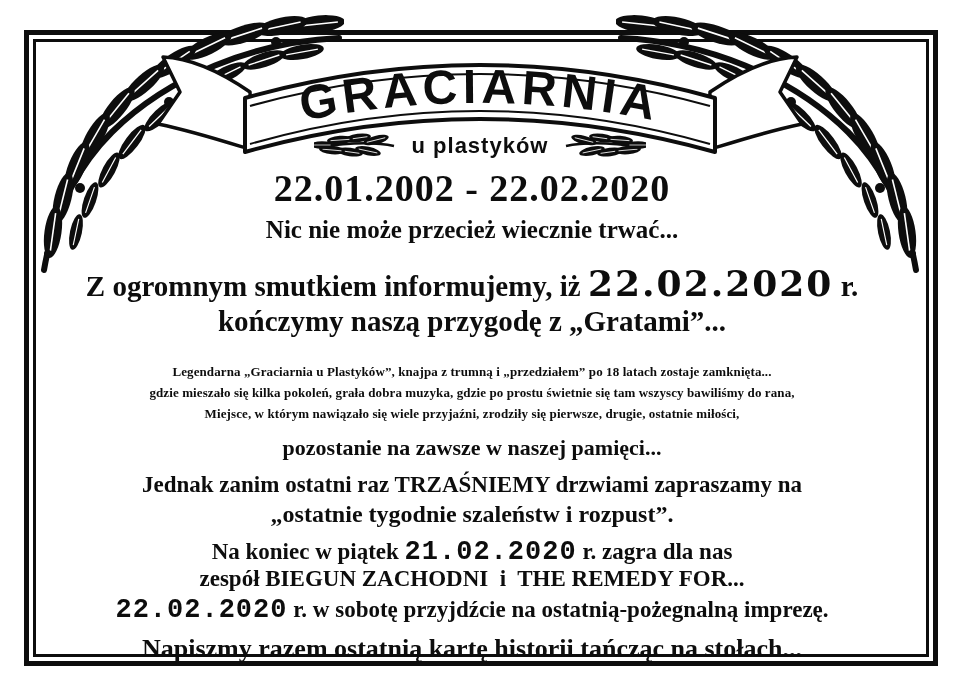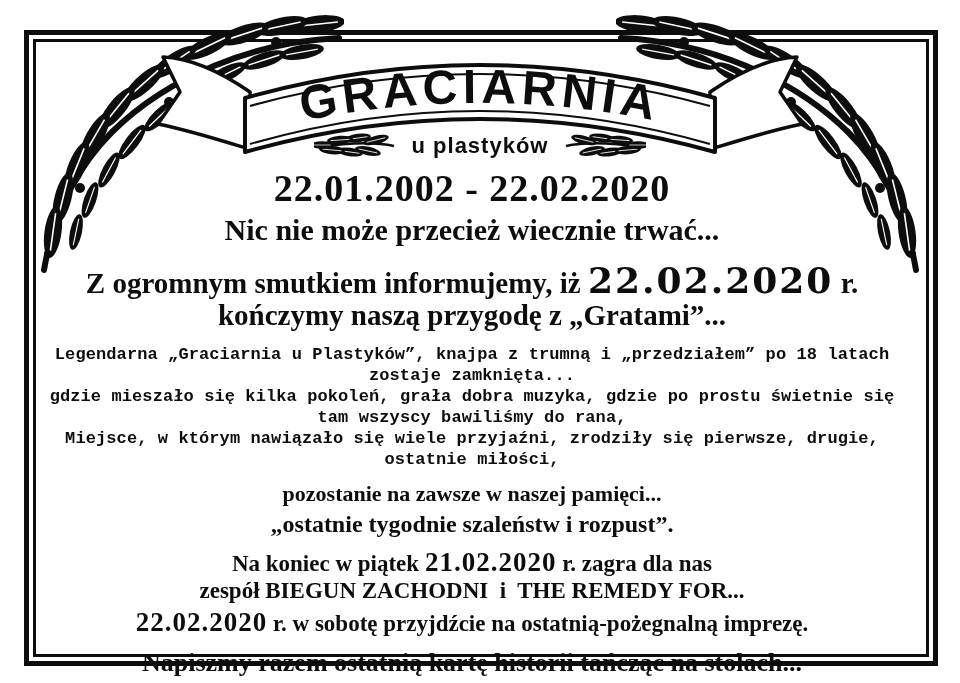--- a/index.html
+++ b/index.html
@@ -27,26 +27,26 @@
     display:flex;align-items:center;justify-content:center;gap:14px;}
   .subtitle-row .sprig{width:84px;height:28px;}
   .sprig-right{transform:scaleX(-1);}
   .subtitle{font-family:"Liberation Sans",sans-serif;font-weight:700;
     font-size:22px;letter-spacing:1px;}
 
   
   .content{position:absolute;left:48px;right:64px;top:168px;text-align:center;
     z-index:2;font-weight:bold;}
   .lifespan{font-size:38px;line-height:40px;letter-spacing:1px;}
-  .headline{font-size:30px;line-height:35px;margin-top:4px;}
-  .announce{font-size:29px;line-height:30px;margin-top:18px;}
+  .headline{font-size:25px;line-height:35px;margin-top:4px;}
+  .announce{font-size:29px;line-height:36px;margin-top:18px;}
   .announce2{font-size:29px;line-height:34px;}
   .fancy{font-family:"DejaVu Serif",serif;font-size:36px;letter-spacing:2px;}
-  .fancy-sm{font-family:Liberation Serif, serif;font-size:27px;letter-spacing:1px;}
-  .para{font-size:17px;line-height:21px;margin-top:12px;letter-spacing:0.1px;font-family:Liberation Mono, monospace;}
+  .fancy-sm{font-family:Liberation Mono, monospace;font-size:27px;letter-spacing:1px;}
+  .para{font-size:13px;line-height:21px;margin-top:23px;letter-spacing:0.1px;}
   .memory{font-size:22px;line-height:28px;margin-top:10px;}
   .invite1{font-size:23px;line-height:26px;margin-top:10px;}
   .invite2{font-size:24px;line-height:32px;}
   .friday{font-size:23px;line-height:28px;margin-top:8px;}
   .bands{font-size:23px;line-height:26px;white-space:pre-wrap;}
   .saturday{font-size:23px;line-height:28px;margin-top:4px;}
   .closing{font-size:26px;line-height:26px;margin-top:12px;}
 
   .defs-holder{position:absolute;width:0;height:0;overflow:hidden;}
 </style>
@@ -147,20 +147,21 @@
     <div class="announce2">kończymy naszą przygodę z „Gratami”...</div>
 
     <div class="para">
       <div>Legendarna „Graciarnia u Plastyków”, knajpa z trumną i „przedziałem” po 18 latach zostaje zamknięta...</div>
       <div>gdzie mieszało się kilka pokoleń, grała dobra muzyka, gdzie po prostu świetnie się tam wszyscy bawiliśmy do rana,</div>
       <div>Miejsce, w którym nawiązało się wiele przyjaźni, zrodziły się pierwsze, drugie, ostatnie miłości,</div>
     </div>
 
     <div class="memory">pozostanie na zawsze w naszej pamięci...</div>
 
+    <div class="invite1">Jednak zanim ostatni raz TRZAŚNIEMY drzwiami zapraszamy na</div>
 
     <div class="invite2">„ostatnie tygodnie szaleństw i rozpust”.</div>
 
     <div class="friday"><span>Na koniec w piątek </span><span class="fancy-sm">21.02.2020</span><span> r. zagra dla nas</span></div>
 
     <div class="bands">zespół BIEGUN ZACHODNI  i  THE REMEDY FOR...</div>
 
     <div class="saturday"><span class="fancy-sm">22.02.2020</span><span> r. w sobotę przyjdźcie na ostatnią-pożegnalną imprezę.</span></div>
 
     <div class="closing">Napiszmy razem ostatnią kartę historii tańcząc na stołach...</div>

